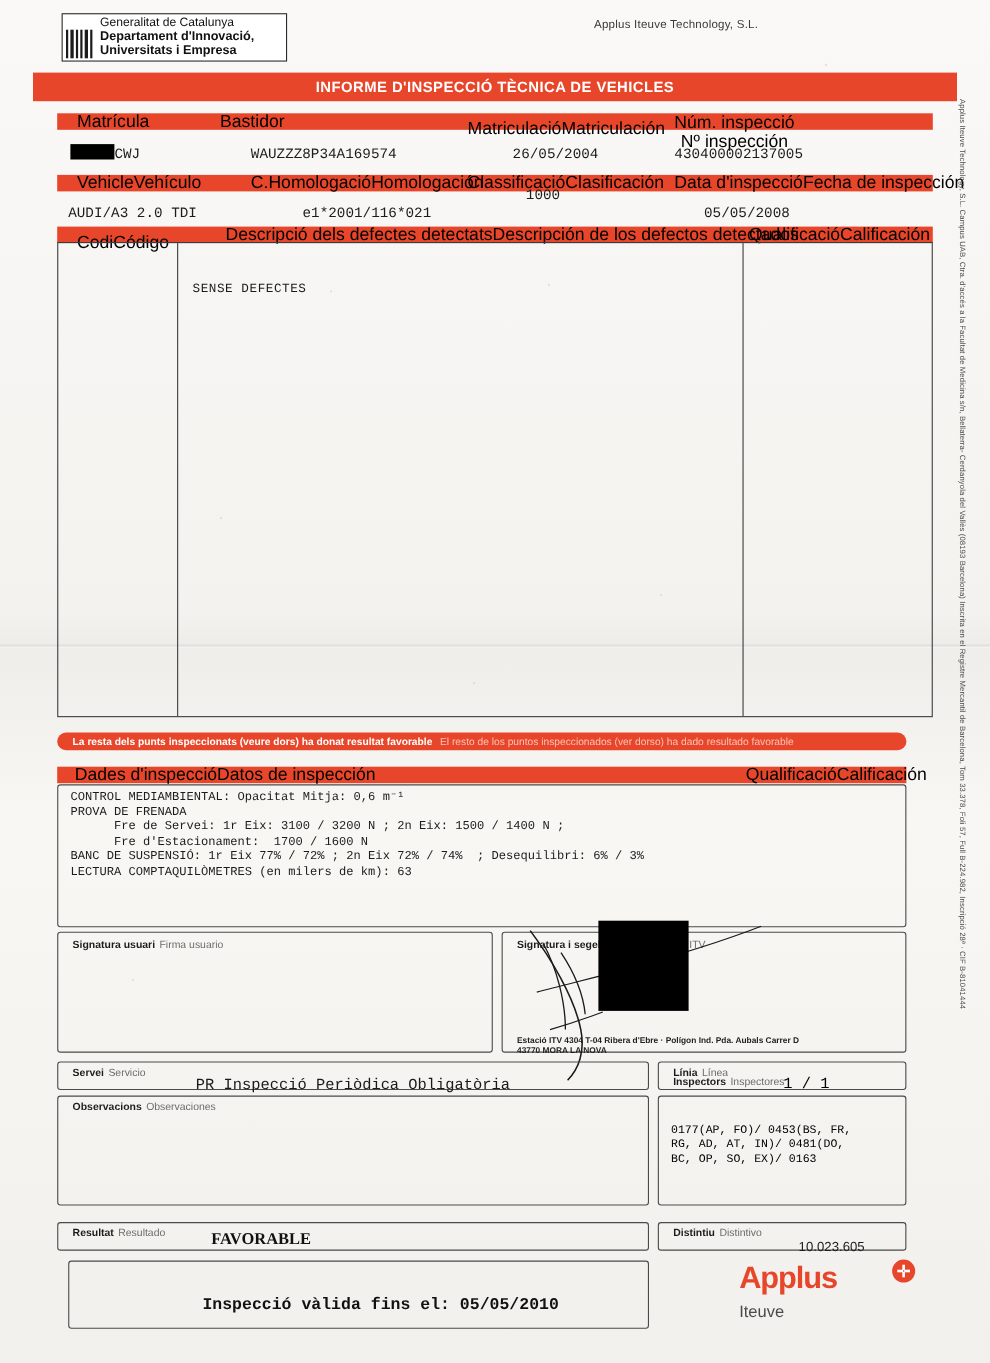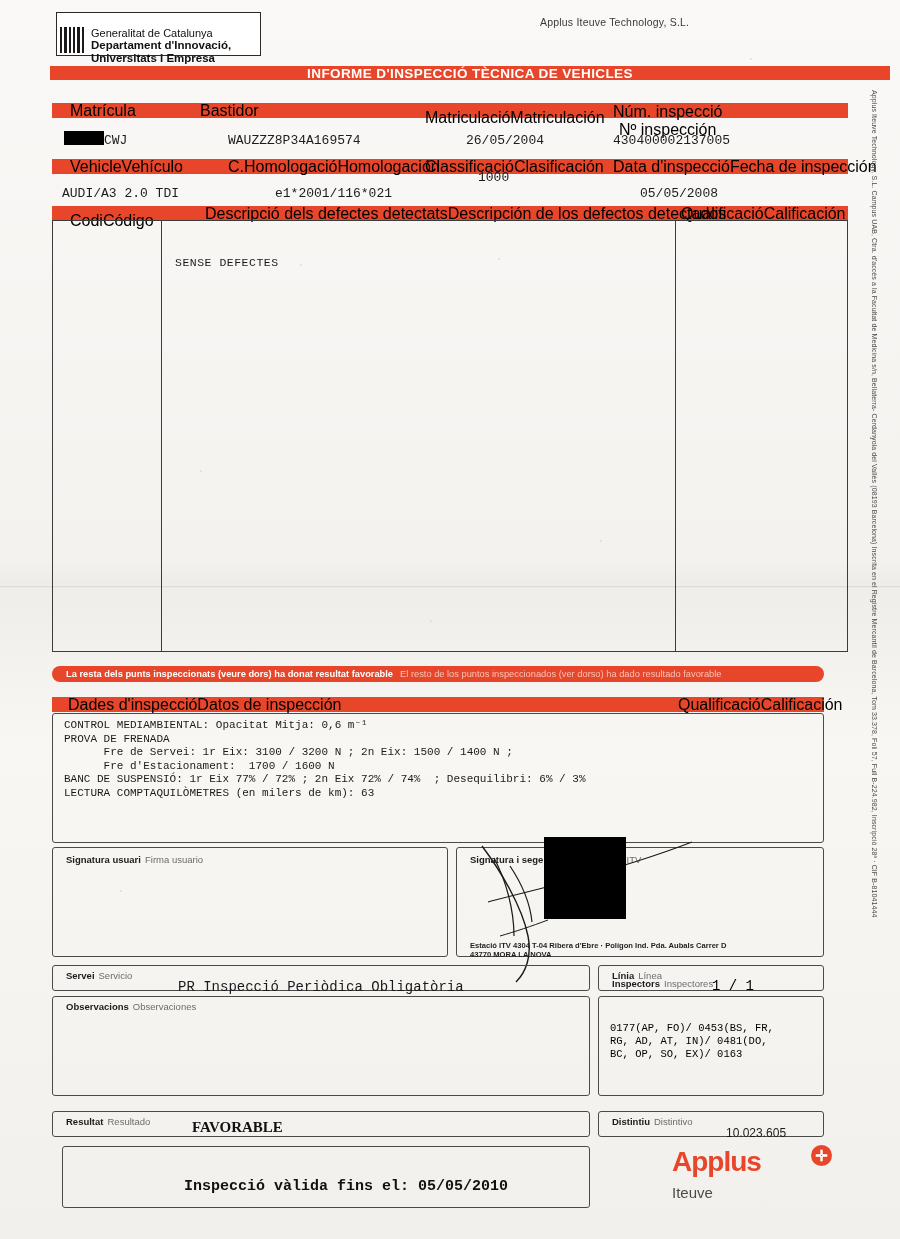--- a/index.html
+++ b/index.html
@@ -21,41 +21,41 @@
   .paper-fold {
     position: absolute; left: 0; top: 586px; width: 900px; height: 3px;
     background: linear-gradient(180deg, rgba(170,165,158,0.30), rgba(255,255,255,0.5));
   }
   .mono { font-family: "Liberation Mono", monospace; }
 
   
   .gencat {
     position: absolute; left: 56px; top: 12px; width: 205px; height: 44px;
     border: 1px solid #2a2a2a; background: #fff;
-    display: flex; align-items: flex-start; padding: 14px 3px;
+    display: flex; align-items: flex-end; padding: 2px 3px;
   }
   .gencat-bars { width: 26px; height: 26px; margin-right: 5px; display: flex; align-items: flex-end; }
   .gencat-bars span {
     display: block; width: 3px; height: 26px; background: #1b1b1b; margin-right: 2px;
   }
   .gencat-text { line-height: 1.12; }
   .gencat-text .l1 { font-size: 11px; color: #111; }
   .gencat-text .l2 { font-size: 11.5px; font-weight: bold; color: #111; }
   .gencat-text .l3 { font-size: 11.5px; font-weight: bold; color: #111; }
 
   .applus-top {
     position: absolute; left: 540px; top: 16px;
     font-size: 10.5px; color: #3a3a3a; letter-spacing: .2px;
   }
 
   
   .title-band {
-    position: absolute; left: 30px; top: 66px; width: 840px; height: 14px;
+    position: absolute; left: 30px; top: 66px; width: 840px; height: 26px;
     background: #e8462a;
-    display: flex; align-items: center; justify-content: center; margin-left: 20px;
+    display: flex; align-items: center; justify-content: center;
   }
   .title-band .t-ca {
     font-size: 13.5px; font-weight: bold; color: #fff; letter-spacing: .4px;
   }
   .title-band .t-es {
     font-size: 13.5px; color: #f6b5a6; letter-spacing: .4px; margin-left: 8px;
   }
 
   
   .bar {

